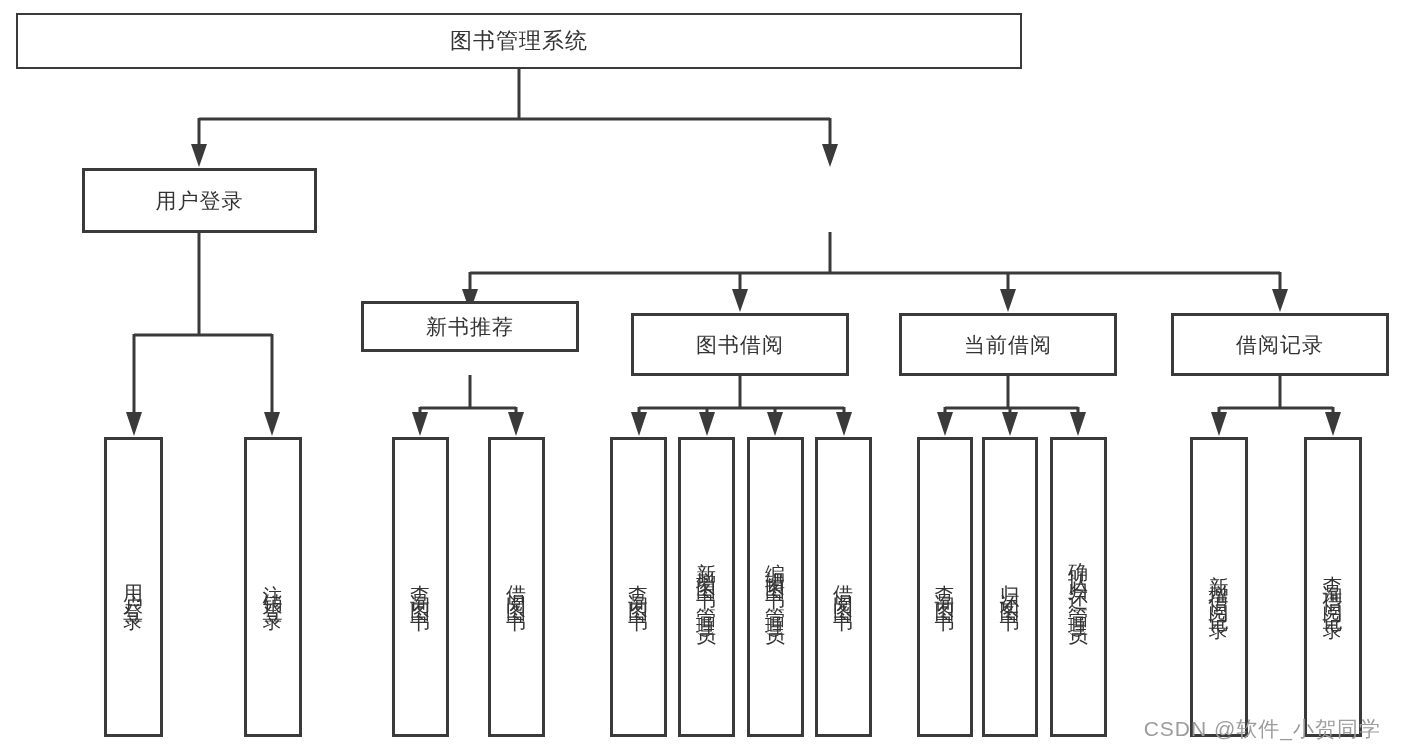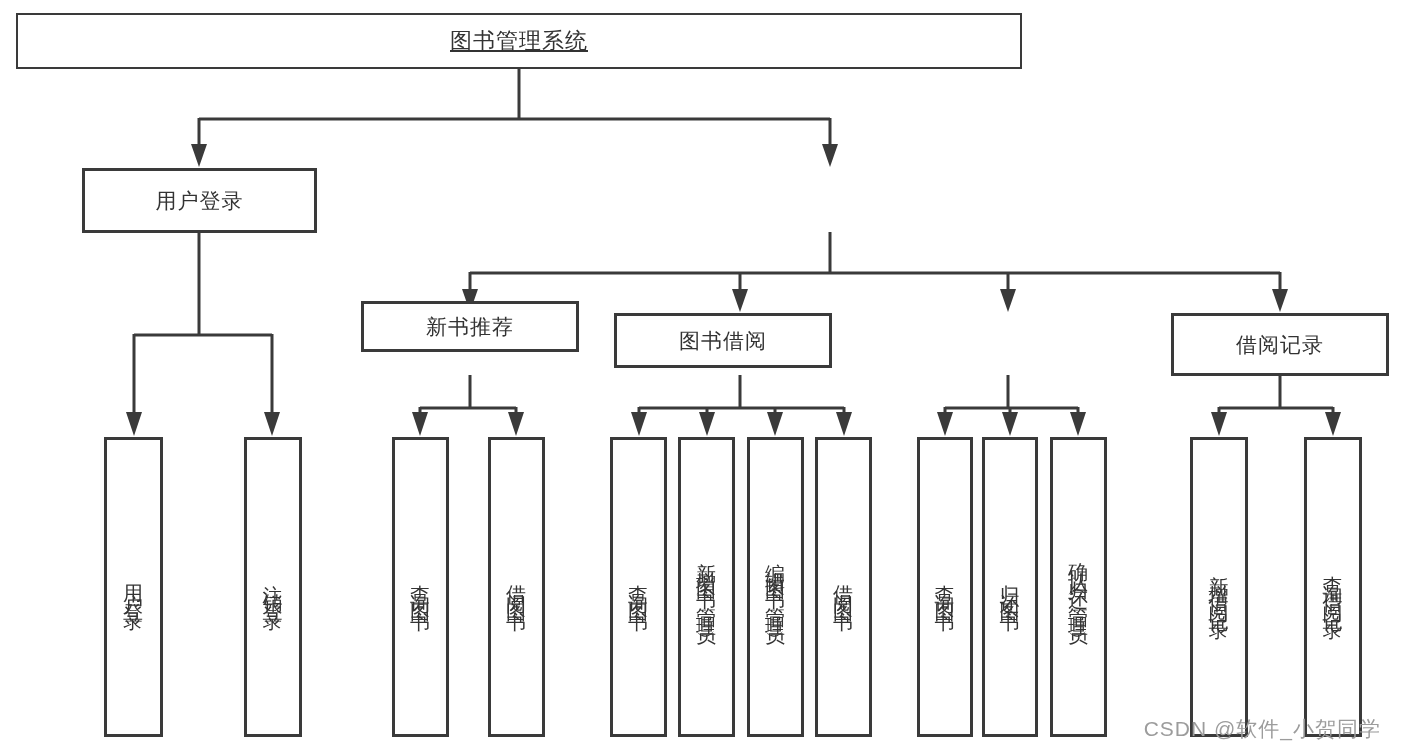--- a/index.html
+++ b/index.html
@@ -22,21 +22,21 @@
     background: #ffffff;
     border: 3px solid #3a3a3a;
     color: #333333;
     display: flex;
     align-items: center;
     justify-content: center;
     z-index: 2;
     font-size: 21px;
     letter-spacing: 1px;
   }
-  .root { border-width: 2px; font-size: 22px; text-decoration: underline; }
+  .root { border-width: 2px; font-size: 22px; }
   .leaf { font-size: 20px; }
   .vtext {
     writing-mode: vertical-lr;
     text-orientation: mixed;
     letter-spacing: 9px;
     line-height: 1;
     white-space: nowrap;
   }
   #watermark {
     position: absolute;
@@ -121,22 +121,25 @@
     <span>图书管理系统</span>
   </div>
 
   <div class="node" style="left:82px; top:168px; width:235px; height:65px;">
     <span>用户登录</span>
   </div>
 
   <div class="node" style="left:361px; top:301px; width:218px; height:51px;align-items:center;">
     <span>新书推荐</span>
   </div>
-  <div class="node" style="left:614px; top:313px; width:218px; height:55px;">
+  <div class="node" style="left:631px; top:313px; width:218px; height:63px;">
     <span>图书借阅</span>
+  </div>
+  <div class="node" style="left:899px; top:313px; width:218px; height:63px;">
+    <span>当前借阅</span>
   </div>
   <div class="node" style="left:1171px; top:313px; width:218px; height:63px;">
     <span>借阅记录</span>
   </div>
 
   <div class="node leaf" style="left:104px; top:437px; width:59px; height:300px;">
     <span class="vtext">用户登录</span>
   </div>
   <div class="node leaf" style="left:244px; top:437px; width:58px; height:300px;">
     <span class="vtext">注销登录</span>

